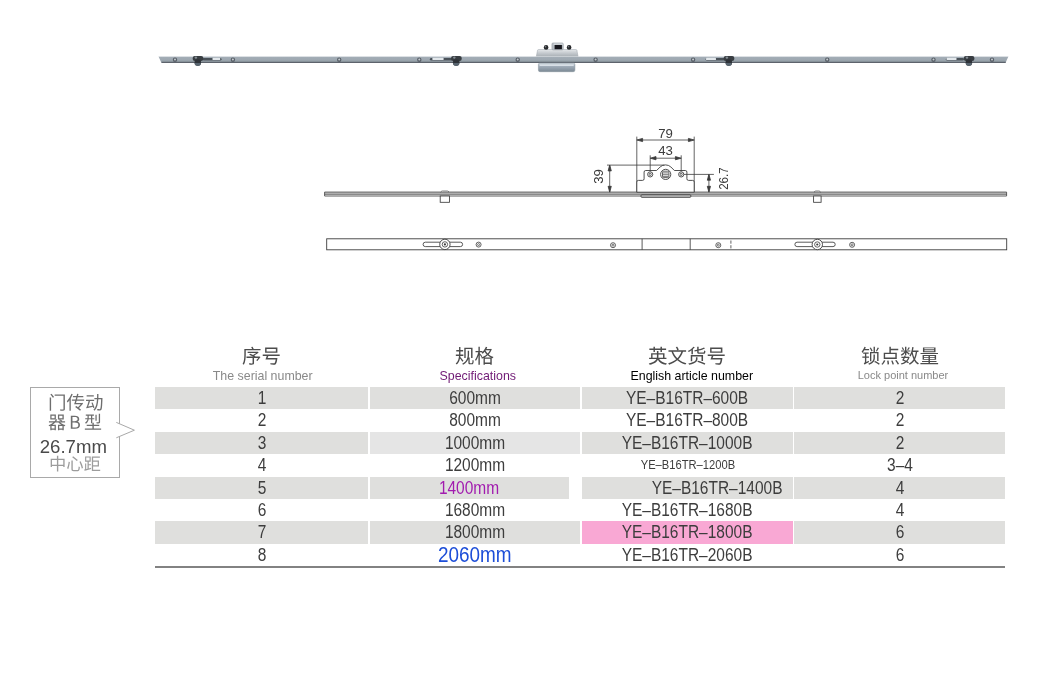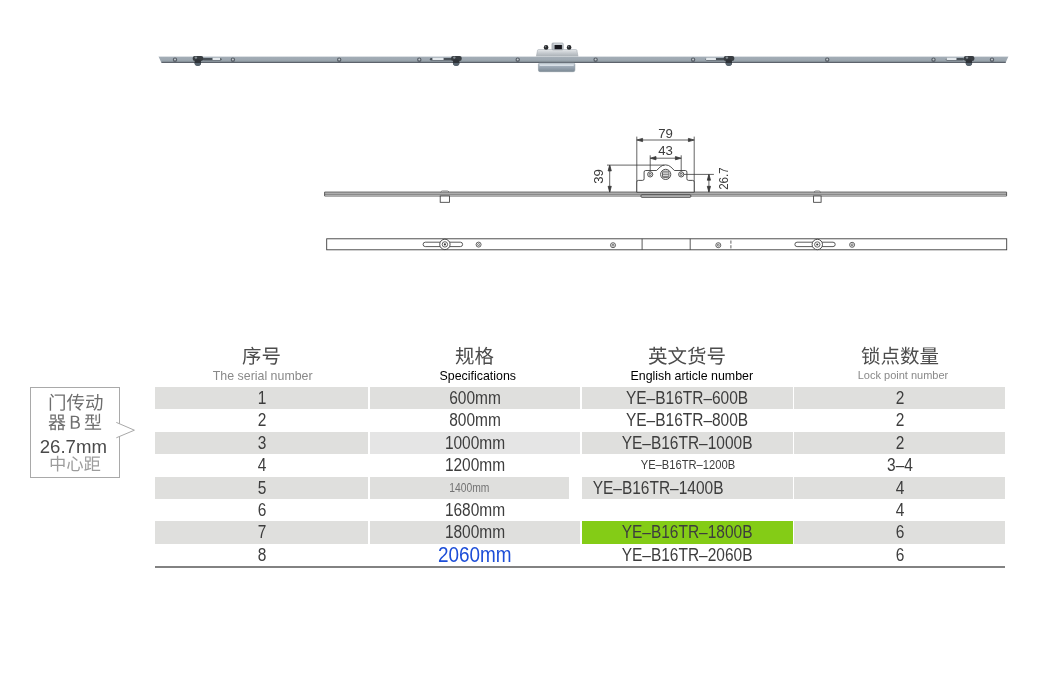--- a/index.html
+++ b/index.html
@@ -188,21 +188,21 @@
         <use href="#g18" x="1000"></use>
       </svg>
     </div>
     <div style="position:absolute;left:152.7px;top:368.6px;width:220px;text-align:center;font-size:12.4px;color:#898989">The serial number</div>
     <div style="position:absolute;left:455.3px;top:345.6px">
       <svg width="39.0" height="19.5" viewBox="0 0 2000 1000" style="display:block;overflow:visible" fill="#4c4c4c">
         <use href="#g13" x="0"></use>
         <use href="#g8" x="1000"></use>
       </svg>
     </div>
-    <div style="position:absolute;left:367.8px;top:368.6px;width:220px;text-align:center;font-size:12.4px;color:#000000">Specifications</div>
+    <div style="position:absolute;left:367.8px;top:368.6px;width:220px;text-align:center;font-size:12.4px;color:#701a75">Specifications</div>
     <div style="position:absolute;left:648.3px;top:345.6px">
       <svg width="78.0" height="19.5" viewBox="0 0 4000 1000" style="display:block;overflow:visible" fill="#4c4c4c">
         <use href="#g17" x="0"></use>
         <use href="#g19" x="1000"></use>
         <use href="#g0" x="2000"></use>
         <use href="#g18" x="3000"></use>
       </svg>
     </div>
     <div style="position:absolute;left:581.8px;top:368.6px;width:220px;text-align:center;font-size:12.4px;color:#000000">English article number</div>
     <div style="position:absolute;left:860.7px;top:345.6px">
@@ -225,29 +225,30 @@
       <div style="position:absolute;left:639.2px;top:22.4px;width:210.7px;height:22.4px;font-size:18px;line-height:22.4px;text-align:center;color:#3d3d3d"><span style="display:inline-block;transform:scaleX(0.86)">2</span></div>
       <div style="position:absolute;left:0px;top:44.8px;width:212.7px;height:22.4px;background:#dfdfdd;font-size:18px;line-height:22.4px;text-align:center;color:#3d3d3d"><span style="display:inline-block;transform:scaleX(0.86)">3</span></div>
       <div style="position:absolute;left:214.7px;top:44.8px;width:209.8px;height:22.4px;background:#e5e5e5;font-size:18px;line-height:22.4px;text-align:center;color:#3d3d3d"><span style="display:inline-block;transform:scaleX(0.86)">1000mm</span></div>
       <div style="position:absolute;left:426.7px;top:44.8px;width:211.0px;height:22.4px;background:#dfdfdd;font-size:18px;line-height:22.4px;text-align:center;color:#3d3d3d"><span style="display:inline-block;transform:scaleX(0.86)">YE–B16TR–1000B</span></div>
       <div style="position:absolute;left:639.2px;top:44.8px;width:210.7px;height:22.4px;background:#dfdfdd;font-size:18px;line-height:22.4px;text-align:center;color:#3d3d3d"><span style="display:inline-block;transform:scaleX(0.86)">2</span></div>
       <div style="position:absolute;left:0px;top:67.2px;width:212.7px;height:22.4px;font-size:18px;line-height:22.4px;text-align:center;color:#3d3d3d"><span style="display:inline-block;transform:scaleX(0.86)">4</span></div>
       <div style="position:absolute;left:214.7px;top:67.2px;width:209.8px;height:22.4px;font-size:18px;line-height:22.4px;text-align:center;color:#3d3d3d"><span style="display:inline-block;transform:scaleX(0.86)">1200mm</span></div>
       <div style="position:absolute;left:426.7px;top:67.2px;width:211.0px;height:22.4px;font-size:13px;line-height:22.4px;text-align:center;color:#3d3d3d"><span style="display:inline-block;transform:scaleX(0.86)">YE–B16TR–1200B</span></div>
       <div style="position:absolute;left:639.2px;top:67.2px;width:210.7px;height:40px;font-size:18px;line-height:22.4px;text-align:center;color:#3d3d3d"><span style="display:inline-block;transform:scaleX(0.86)">3–4</span></div>
       <div style="position:absolute;left:0px;top:89.6px;width:212.7px;height:22.4px;background:#dfdfdd;font-size:18px;line-height:22.4px;text-align:center;color:#3d3d3d"><span style="display:inline-block;transform:scaleX(0.86)">5</span></div>
-      <div style="position:absolute;left:214.7px;top:89.6px;width:199px;height:22.4px;background:#dfdfdd;font-size:12px;line-height:22.4px;text-align:center;color:#737373"><span style="display:inline-block;transform:scaleX(0.86)">1400mm</span></div>
-      <div style="position:absolute;left:426.7px;top:89.6px;width:211.0px;height:22.4px;background:#dfdfdd;font-size:18px;line-height:22.4px;text-align:left;color:#3d3d3d"><span style="display:inline-block;transform:scaleX(0.86)">YE–B16TR–1400B</span></div>
+      <div style="position:absolute;left:214.7px;top:89.6px;width:199px;height:22.4px;background:#dfdfdd;font-size:18px;line-height:22.4px;text-align:center;color:#a21caf"><span style="display:inline-block;transform:scaleX(0.86)">1400mm</span></div>
+      <div style="position:absolute;left:426.7px;top:89.6px;width:211.0px;height:22.4px;background:#dfdfdd;font-size:18px;line-height:22.4px;text-align:right;color:#3d3d3d"><span style="display:inline-block;transform:scaleX(0.86)">YE–B16TR–1400B</span></div>
       <div style="position:absolute;left:639.2px;top:89.6px;width:210.7px;height:22.4px;background:#dfdfdd;font-size:18px;line-height:22.4px;text-align:center;color:#3d3d3d"><span style="display:inline-block;transform:scaleX(0.86)">4</span></div>
       <div style="position:absolute;left:0px;top:112.0px;width:212.7px;height:22.4px;font-size:18px;line-height:22.4px;text-align:center;color:#3d3d3d"><span style="display:inline-block;transform:scaleX(0.86)">6</span></div>
       <div style="position:absolute;left:214.7px;top:112.0px;width:209.8px;height:22.4px;font-size:18px;line-height:22.4px;text-align:center;color:#3d3d3d"><span style="display:inline-block;transform:scaleX(0.86)">1680mm</span></div>
+      <div style="position:absolute;left:426.7px;top:112.0px;width:211.0px;height:22.4px;font-size:18px;line-height:22.4px;text-align:center;color:#3d3d3d"><span style="display:inline-block;transform:scaleX(0.86)">YE–B16TR–1680B</span></div>
       <div style="position:absolute;left:639.2px;top:112.0px;width:210.7px;height:22.4px;font-size:18px;line-height:22.4px;text-align:center;color:#3d3d3d"><span style="display:inline-block;transform:scaleX(0.86)">4</span></div>
       <div style="position:absolute;left:0px;top:134.4px;width:212.7px;height:22.4px;background:#dfdfdd;font-size:18px;line-height:22.4px;text-align:center;color:#3d3d3d"><span style="display:inline-block;transform:scaleX(0.86)">7</span></div>
       <div style="position:absolute;left:214.7px;top:134.4px;width:209.8px;height:22.4px;background:#dfdfdd;font-size:18px;line-height:22.4px;text-align:center;color:#3d3d3d"><span style="display:inline-block;transform:scaleX(0.86)">1800mm</span></div>
-      <div style="position:absolute;left:426.7px;top:134.4px;width:211.0px;height:22.4px;background:#84cc16;font-size:18px;line-height:22.4px;text-align:center;color:#3d3d3d"><span style="display:inline-block;transform:scaleX(0.86)">YE–B16TR–1800B</span></div>
+      <div style="position:absolute;left:426.7px;top:134.4px;width:211.0px;height:22.4px;background:#f9a8d4;font-size:18px;line-height:22.4px;text-align:center;color:#3d3d3d"><span style="display:inline-block;transform:scaleX(0.86)">YE–B16TR–1800B</span></div>
       <div style="position:absolute;left:639.2px;top:134.4px;width:210.7px;height:22.4px;background:#dfdfdd;font-size:18px;line-height:22.4px;text-align:center;color:#3d3d3d"><span style="display:inline-block;transform:scaleX(0.86)">6</span></div>
       <div style="position:absolute;left:0px;top:156.8px;width:212.7px;height:22.4px;font-size:18px;line-height:22.4px;text-align:center;color:#3d3d3d"><span style="display:inline-block;transform:scaleX(0.86)">8</span></div>
       <div style="position:absolute;left:214.7px;top:156.8px;width:209.8px;height:22.4px;font-size:22px;line-height:22.4px;text-align:center;color:#1d4ed8"><span style="display:inline-block;transform:scaleX(0.86)">2060mm</span></div>
       <div style="position:absolute;left:426.7px;top:156.8px;width:211.0px;height:22.4px;font-size:18px;line-height:22.4px;text-align:center;color:#3d3d3d"><span style="display:inline-block;transform:scaleX(0.86)">YE–B16TR–2060B</span></div>
       <div style="position:absolute;left:639.2px;top:156.8px;width:210.7px;height:22.4px;font-size:18px;line-height:22.4px;text-align:center;color:#3d3d3d"><span style="display:inline-block;transform:scaleX(0.86)">6</span></div>
     </div>
     <div style="position:absolute;left:155.3px;top:566.2px;width:849.9px;height:1.7px;background:#828282"></div>
 <div style="position:absolute;left:30.3px;top:386.6px;width:88px;height:89.6px;border:1px solid #a9a9a9"></div>
     <div style="position:absolute;left:47.5px;top:392.7px">
       <svg width="55.5" height="18.5" viewBox="0 0 3000 1000" style="display:block;overflow:visible" fill="#6e6e6e">

